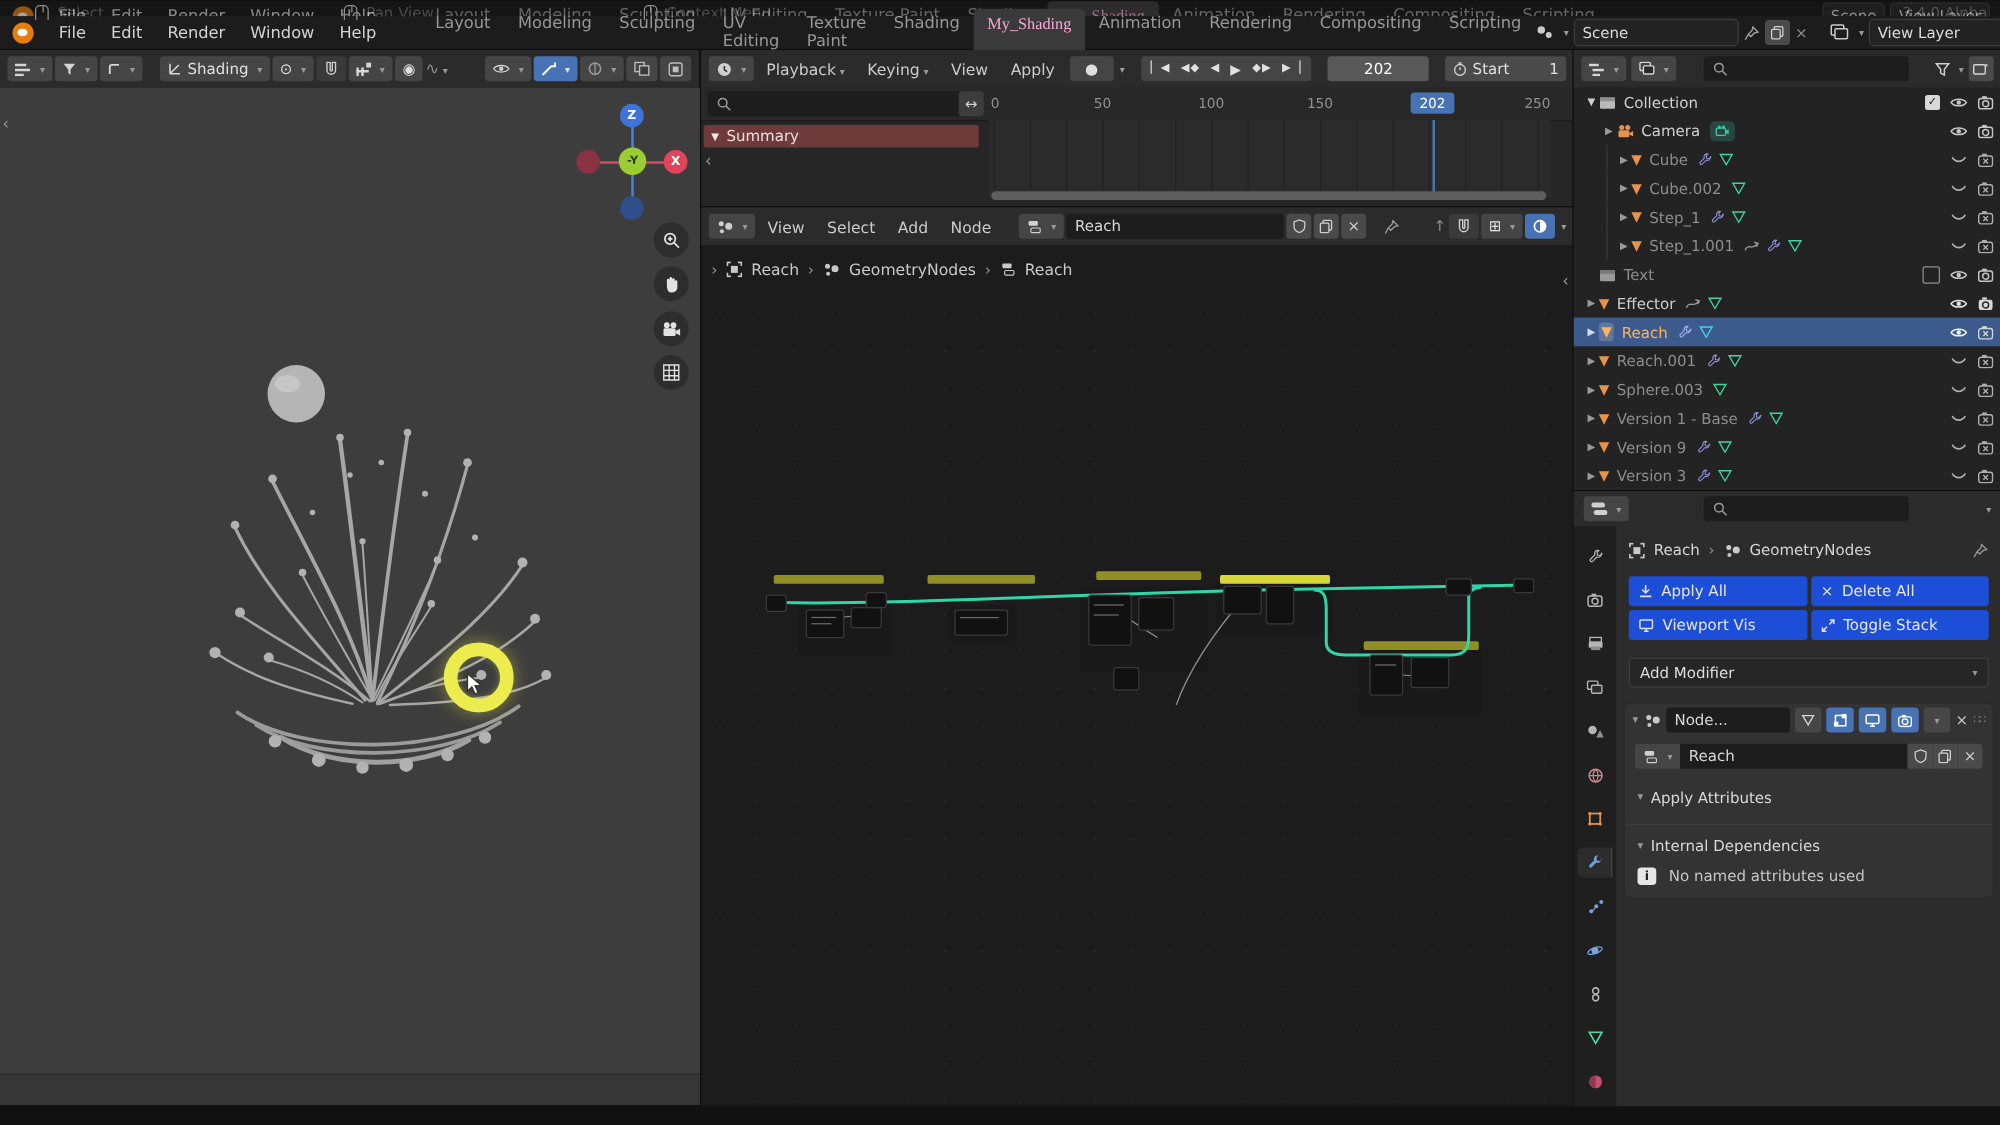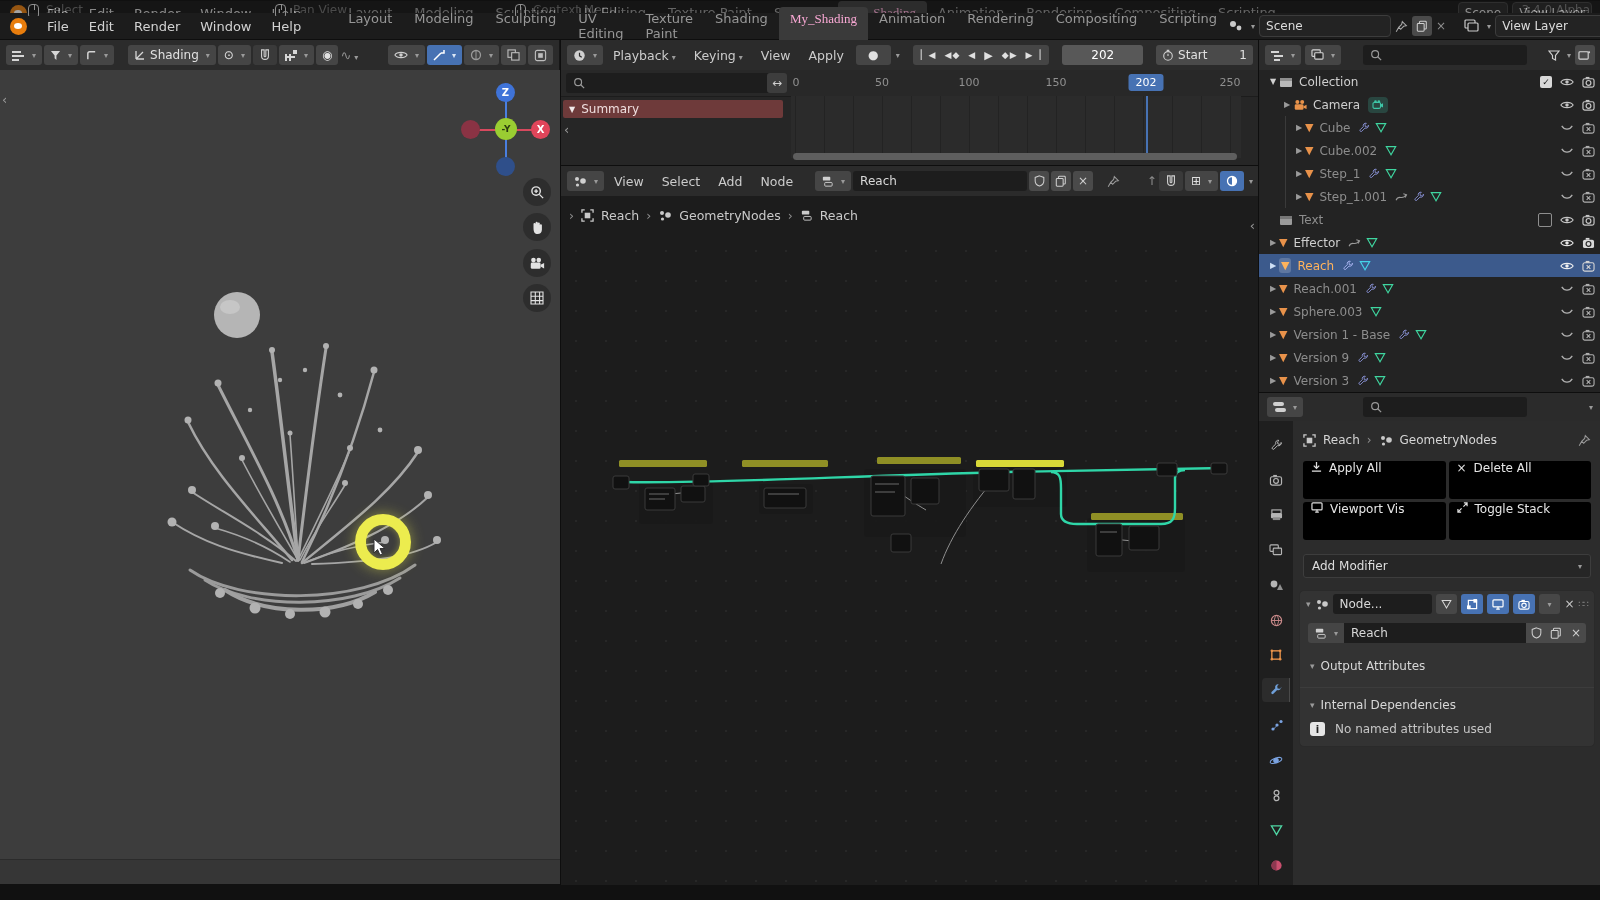--- a/index.html
+++ b/index.html
@@ -92,21 +92,21 @@
   
   #props{left:1258px;top:392px;width:342px;height:492px;background:#2c2c2c;border-left:1px solid #0e0e0e;border-top:1px solid #0e0e0e;}
   .pr-header{display:flex;align-items:center;height:28px;background:#2b2b2b;padding:0 8px;gap:6px;box-sizing:border-box;}
   .tabrail{position:absolute;left:0;top:28px;width:34px;height:464px;background:#1f1f1f;display:flex;flex-direction:column;
            align-items:center;padding-top:12px;gap:11px;box-sizing:border-box;}
   .tab-i{width:28px;height:24px;display:flex;align-items:center;justify-content:center;border-radius:4px 0 0 4px;}
   .tab-i.active{background:#2c2c2c;box-shadow:-1px 0 0 #4a4a4a inset;}
   .pr-content{position:absolute;left:34px;top:28px;width:308px;height:464px;}
   .pr-bc{display:flex;align-items:center;gap:7px;padding:12px 10px 10px 10px;color:#d5d5d5;}
   .btn-grid{display:grid;grid-template-columns:1fr 1fr;gap:3px;padding:4px 10px;}
-  .pbtn{display:flex;gap:7px;background:#000000;border-radius:3px;height:38px;padding:0 8px;color:#e6e6e6;}
+  .pbtn{display:flex;align-items:center;gap:7px;background:#1d4ed8;border-radius:3px;height:24px;padding:0 8px;color:#e6e6e6;}
   .addmod{display:flex;align-items:center;margin:10px 10px 0 10px;background:#262626;border:1px solid #3d3d3d;border-radius:3px;
           height:22px;padding:0 8px;color:#dddddd;}
   .modpanel{margin:12px 6px 0 6px;background:#333333;border-radius:5px;border:1px solid #2a2a2a;padding-bottom:8px;}
   .mod-head{display:flex;align-items:center;gap:4px;height:26px;padding:0 6px;}
   .namefield{width:86px;}
   .tgl{width:22px;height:20px;display:inline-flex;align-items:center;justify-content:center;background:#474747;border-radius:3px;}
   .tgl.on{background:#4772b3;}
   .grip{color:#8a8a8a;font-size:9px;letter-spacing:-1px;}
   .groupsel{display:flex;align-items:center;gap:0;margin:6px 8px;}
   .section{display:flex;align-items:center;gap:6px;color:#d8d8d8;padding:10px 10px 4px 10px;}
@@ -1349,21 +1349,21 @@
             <svg width="12" height="12" viewBox="0 0 14 14">
                 <rect x="4" y="1.5" width="8" height="9" rx="1" fill="none" stroke="#d0d0d0" stroke-width="1.2"></rect>
                 <rect x="1.5" y="4" width="8" height="9" rx="1" fill="#4a4a4a" stroke="#d0d0d0" stroke-width="1.2"></rect>
               </svg>
           </span>
           <span class="mini-btn" style="border-radius:0 3px 3px 0;">×</span>
         </div>
 
         <div class="section">
           <span class="chev">▾</span>
-            <span>Output Attributes</span>
+            <span>Apply Attributes</span>
         </div>
         <div class="divider"></div>
         <div class="section">
           <span class="chev">▾</span>
             <span>Internal Dependencies</span>
         </div>
         <div class="valrow" style="gap:10px">
           <span class="info-ic">i</span>
           <span style="color:#c6c6c6">No named attributes used</span>
         </div>

